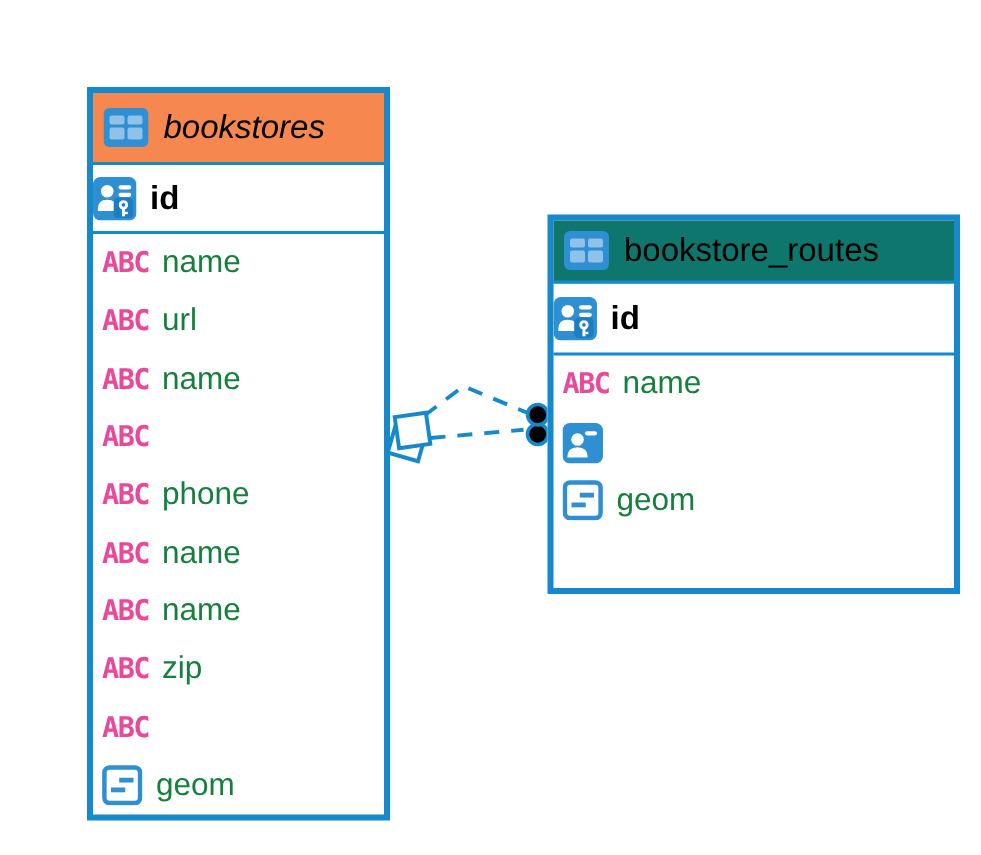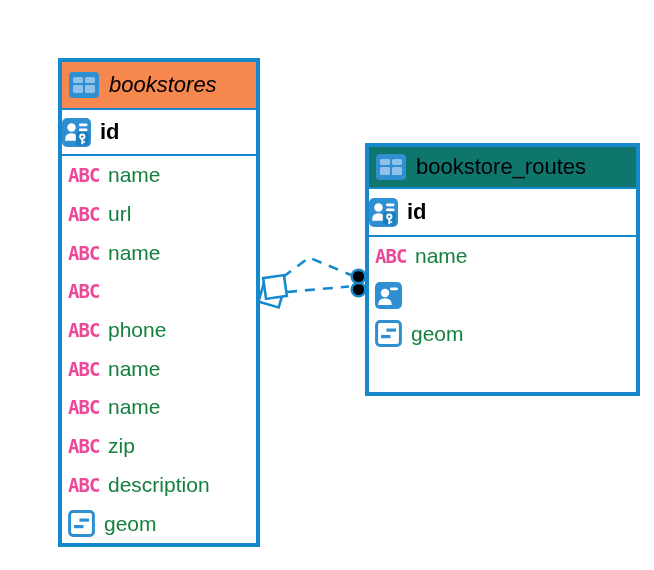--- a/index.html
+++ b/index.html
@@ -121,21 +121,20 @@
     <div class="col-row">
       <span class="abc-icon">ABC</span>
       <span class="col-label">name</span>
     </div>
     <div class="col-row">
       <span class="abc-icon">ABC</span>
       <span class="col-label">zip</span>
     </div>
     <div class="col-row">
       <span class="abc-icon">ABC</span>
-      <span class="col-label">description</span>
     </div>
     <div class="col-row">
       <svg class="svg-icon" width="27" height="27" viewBox="0 0 27 27">
         <rect x="1.6" y="1.6" width="23.8" height="23.8" rx="3.5" fill="#ffffff" stroke="#2f8fd3" stroke-width="3"></rect>
         <rect x="11.5" y="8.5" width="9.5" height="3.2" fill="#2f8fd3"></rect>
         <rect x="6" y="15" width="9.5" height="3.2" fill="#2f8fd3"></rect>
       </svg>
       <span class="col-label">geom</span>
     </div>
   </div>

